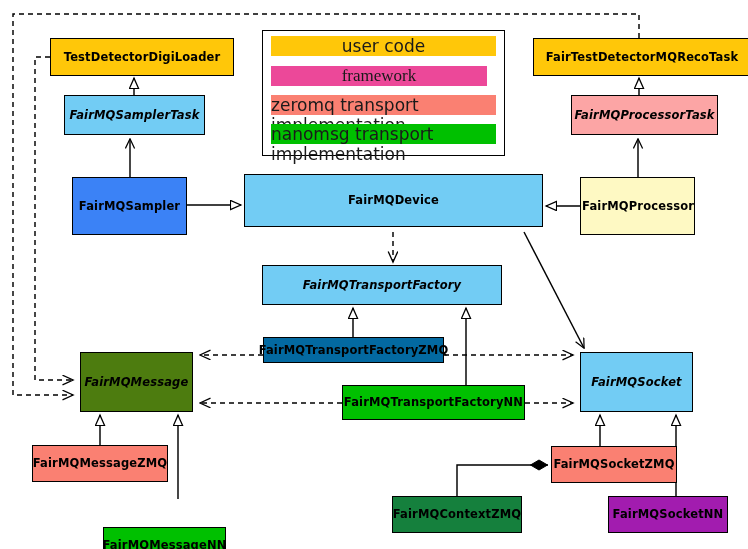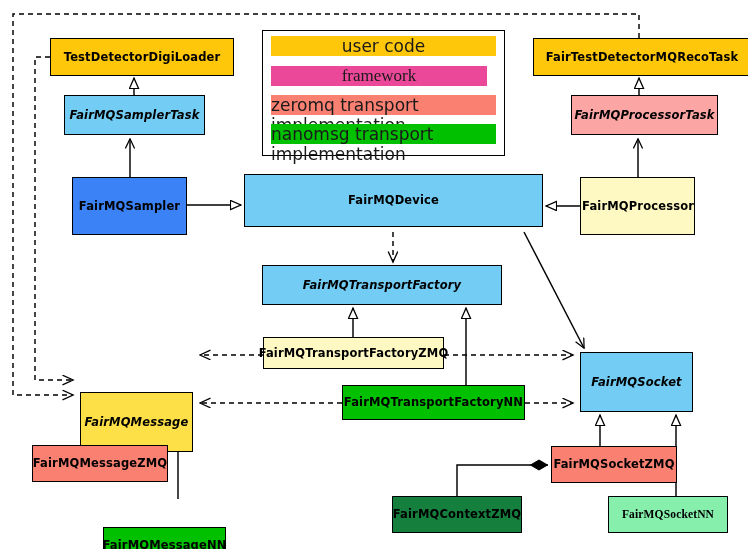--- a/index.html
+++ b/index.html
@@ -146,29 +146,29 @@
   </div>
 
   <div class="node" style="left:580px;top:177px;width:115px;height:58px;background:#fef9c3;justify-content:flex-end;">
     <span>FairMQProcessor</span>
   </div>
 
   <div class="node abstract" style="left:262px;top:265px;width:240px;height:40px;background:#72CCF4;">
     <span>FairMQTransportFactory</span>
   </div>
 
-  <div class="node" style="left:263px;top:337px;width:181px;height:32px;background:#fef9c3;">
+  <div class="node" style="left:263px;top:337px;width:181px;height:26px;background:#0369a1;">
     <span>FairMQTransportFactoryZMQ</span>
   </div>
 
   <div class="node" style="left:342px;top:385px;width:183px;height:35px;background:#00C000;">
     <span>FairMQTransportFactoryNN</span>
   </div>
 
-  <div class="node abstract" style="left:80px;top:352px;width:113px;height:60px;background:#fde047;margin-top:40px;">
+  <div class="node abstract" style="left:80px;top:352px;width:113px;height:60px;background:#4d7c0f;">
     <span>FairMQMessage</span>
   </div>
 
   <div class="node abstract" style="left:580px;top:352px;width:113px;height:60px;background:#72CCF4;">
     <span>FairMQSocket</span>
   </div>
 
   <div class="node" style="left:32px;top:445px;width:136px;height:37px;background:#FA8072;">
     <span>FairMQMessageZMQ</span>
   </div>
@@ -178,17 +178,17 @@
   </div>
 
   <div class="node" style="left:392px;top:496px;width:130px;height:37px;background:#15803d;">
     <span>FairMQContextZMQ</span>
   </div>
 
   <div class="node" style="left:551px;top:446px;width:126px;height:37px;background:#FA8072;">
     <span>FairMQSocketZMQ</span>
   </div>
 
-  <div class="node" style="left:608px;top:496px;width:120px;height:37px;background:#86efac;font-family:Liberation Serif, serif;">
+  <div class="node" style="left:608px;top:496px;width:120px;height:37px;background:#a21caf;">
     <span>FairMQSocketNN</span>
   </div>
 
 </div>
 
 </body></html>

